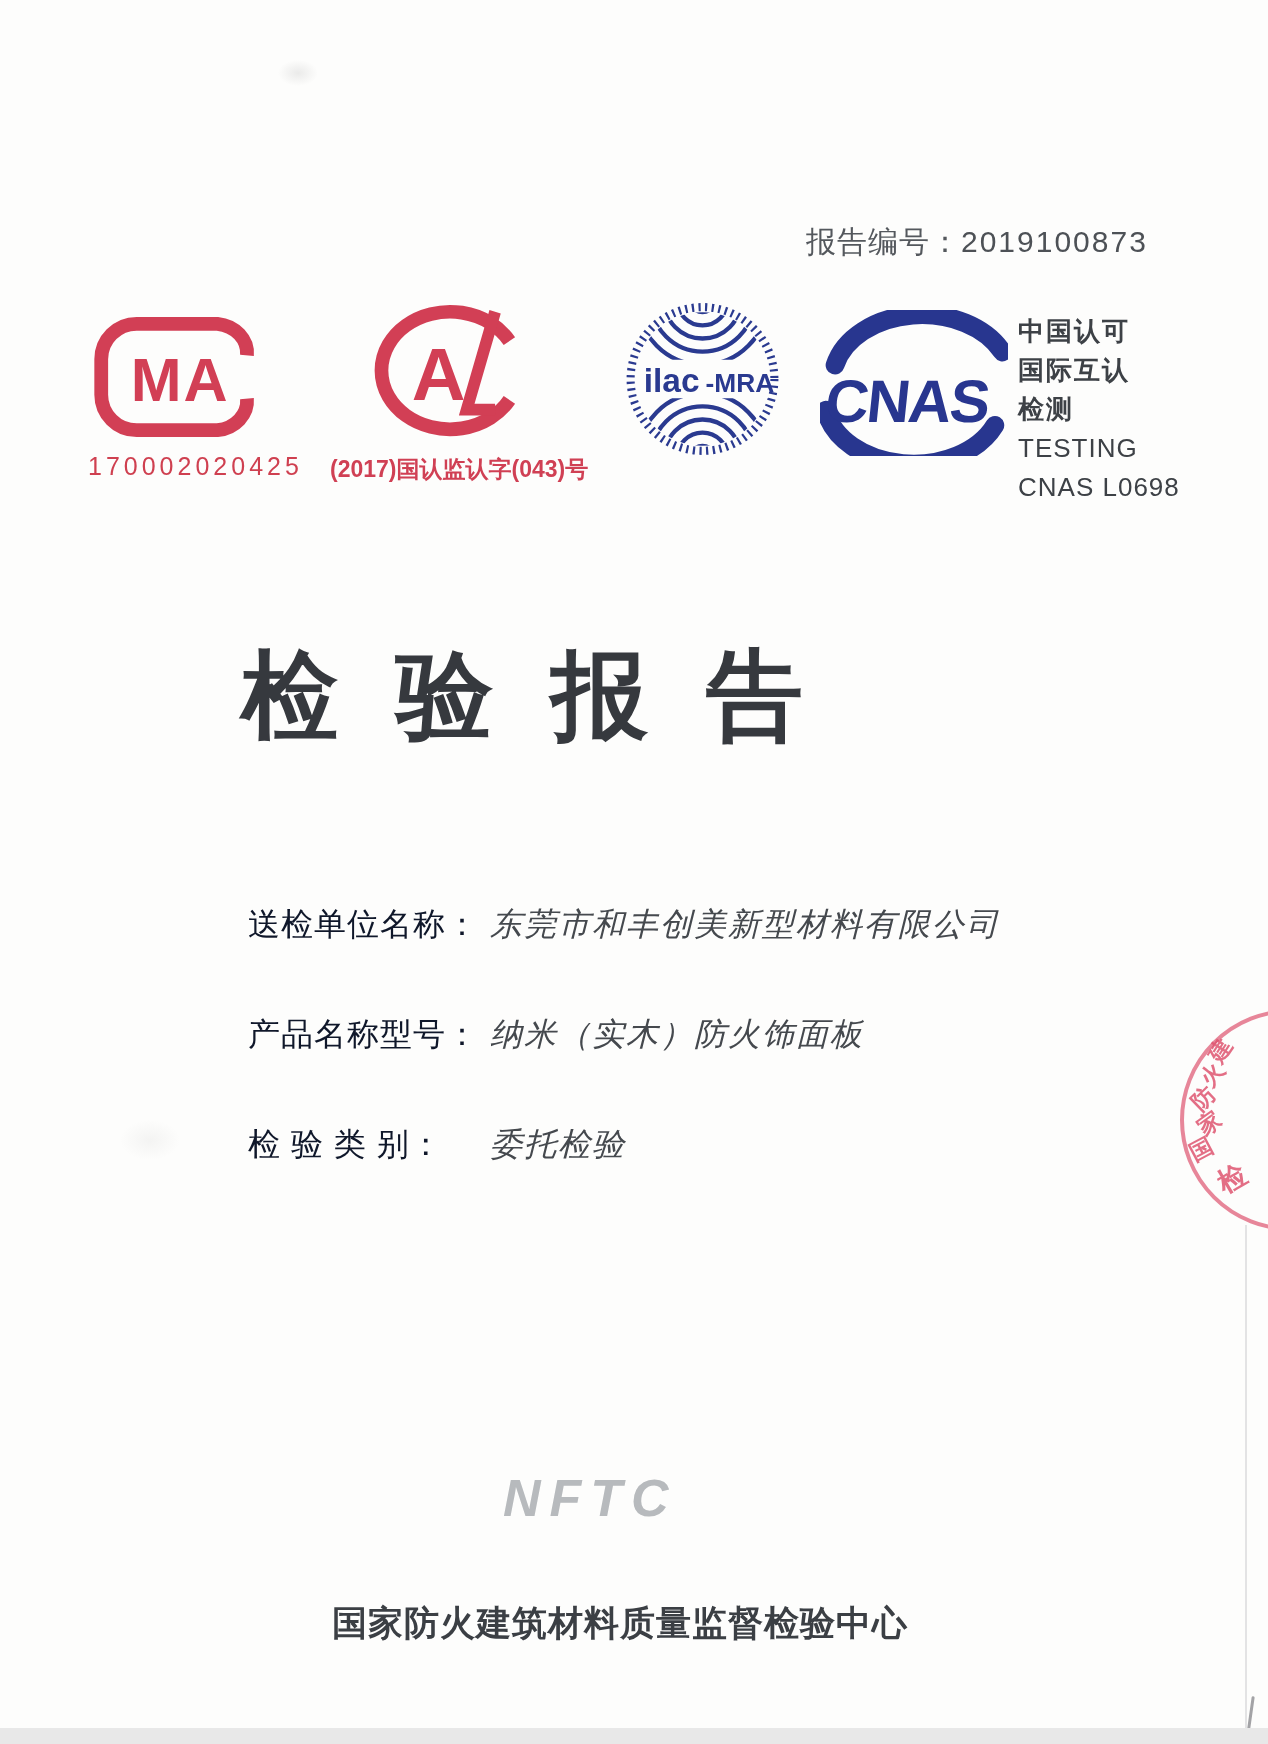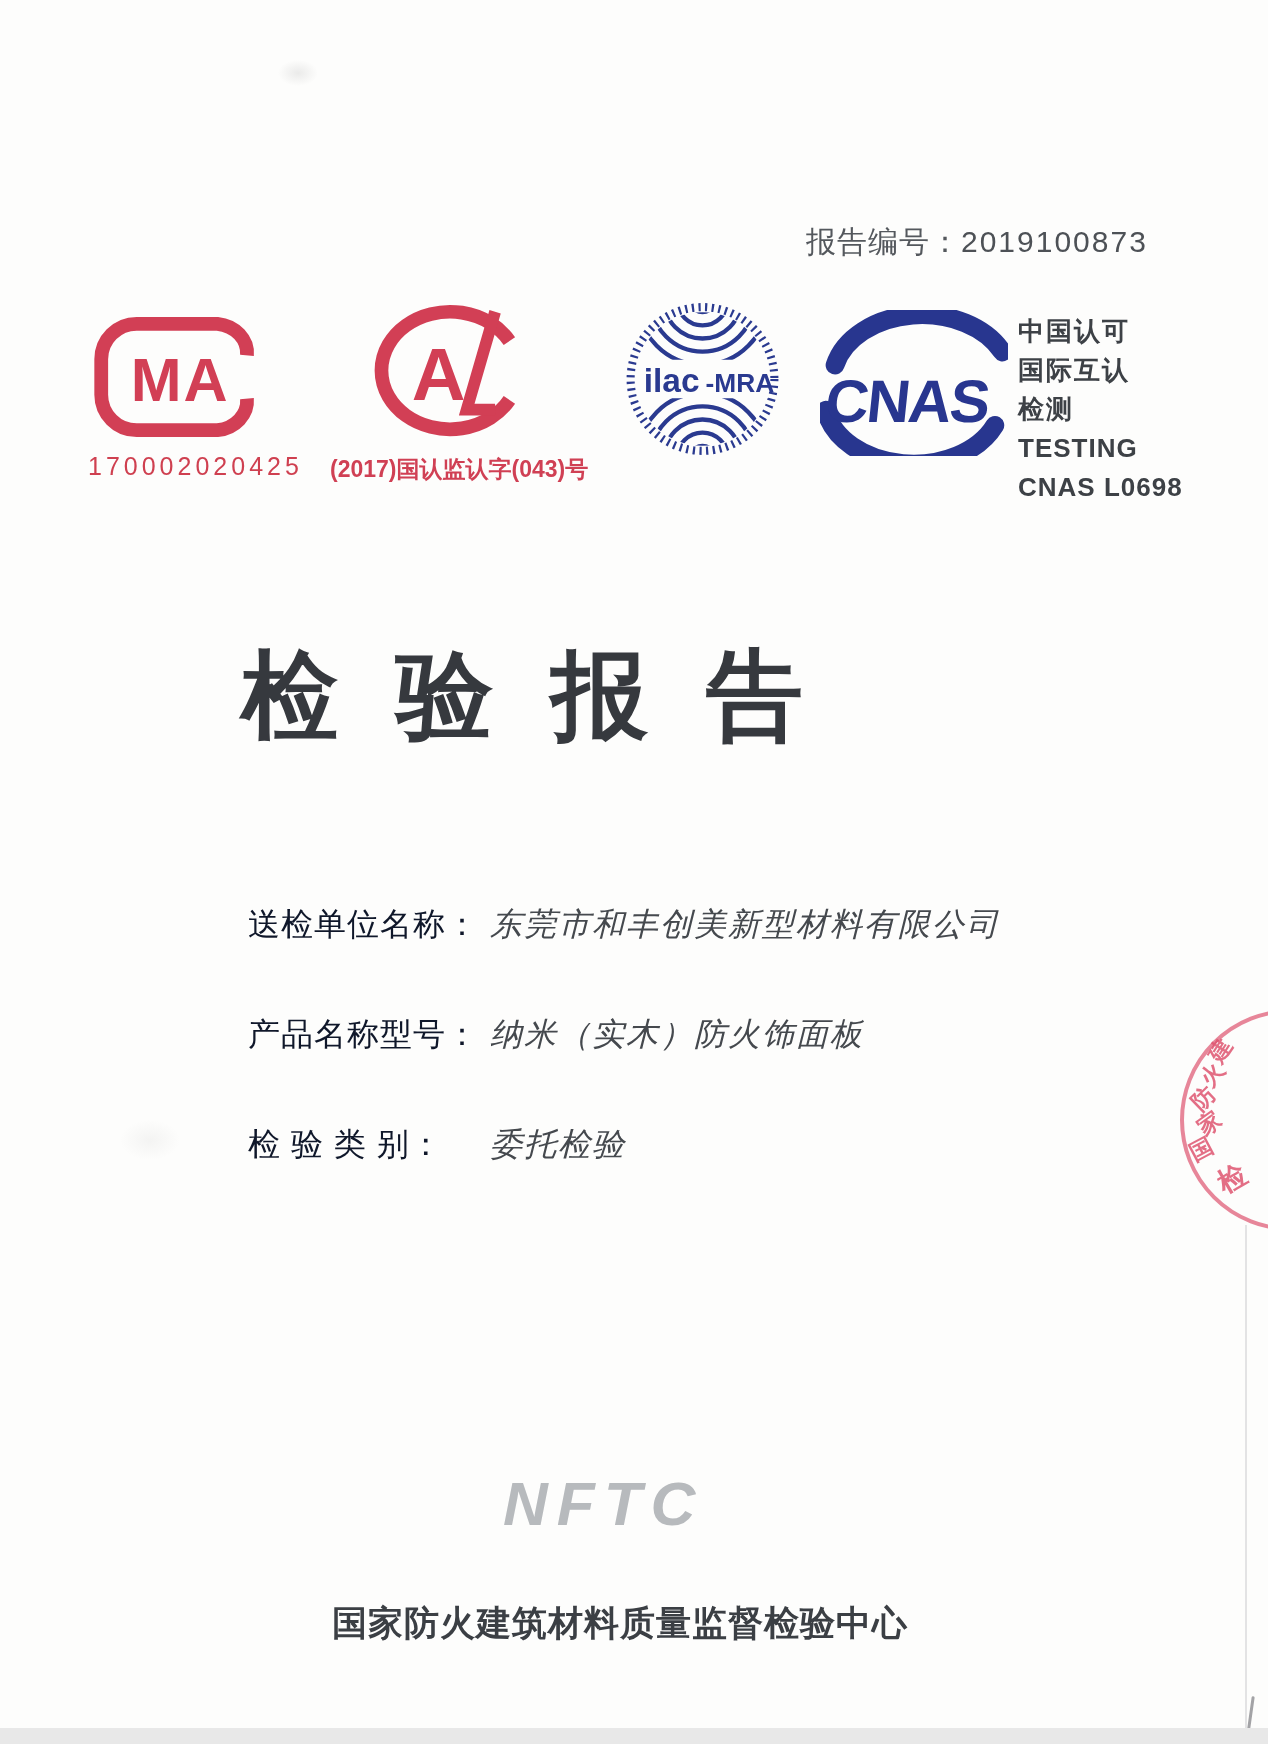--- a/index.html
+++ b/index.html
@@ -26,40 +26,40 @@
   .cma-cert{margin-top:6px;font-size:25px;letter-spacing:4px;color:#cf4050;white-space:nowrap;}
   .cal-block{left:330px;top:300px;width:245px;text-align:center;}
   .cal-cert{margin-top:8px;font-size:23px;font-weight:700;color:#d04054;white-space:nowrap;}
   .ilac-block{left:620px;top:298px;}
   .cnas-block{left:820px;top:310px;}
   .cnas-text{
     position:absolute;left:1018px;top:312px;width:210px;
     font-size:26px;line-height:39px;font-weight:600;color:#3d4146;
     letter-spacing:2px;white-space:nowrap;
   }
-  .cnas-text .en{font-weight:700;letter-spacing:1px;}
+  .cnas-text .en{font-weight:400;letter-spacing:1px;}
   
   .title{
     position:absolute;top:632px;left:0;right:0;
     text-align:center;
     transform:translateX(-83px);
     font-size:97px;font-weight:700;color:#36393e;
     letter-spacing:58px;white-space:nowrap;
   }
   
   .field-label{position:absolute;left:248px;font-size:32px;color:#0f172a;letter-spacing:1px;white-space:nowrap;}
   .field-value{position:absolute;left:490px;font-size:32px;color:#45494e;letter-spacing:2px;white-space:nowrap;font-style:italic;}
   .row1{top:903px;}
   .row2{top:1013px;}
   .row2b{top:1076px;left:545px;font-size:30px;letter-spacing:1px;}
   .row3{top:1123px;}
   
   .watermark{
     position:absolute;left:503px;top:1468px;
-    font-size:62px;font-weight:700;font-style:italic;
+    font-size:52px;font-weight:700;font-style:italic;
     letter-spacing:9px;color:#b7babd;white-space:nowrap;
   }
   
   .footer{
     position:absolute;top:1600px;left:0;right:0;
     text-align:center;transform:translateX(-14px);
     font-size:35px;font-weight:600;letter-spacing:1px;color:#3b3f44;
     white-space:nowrap;
   }
   

